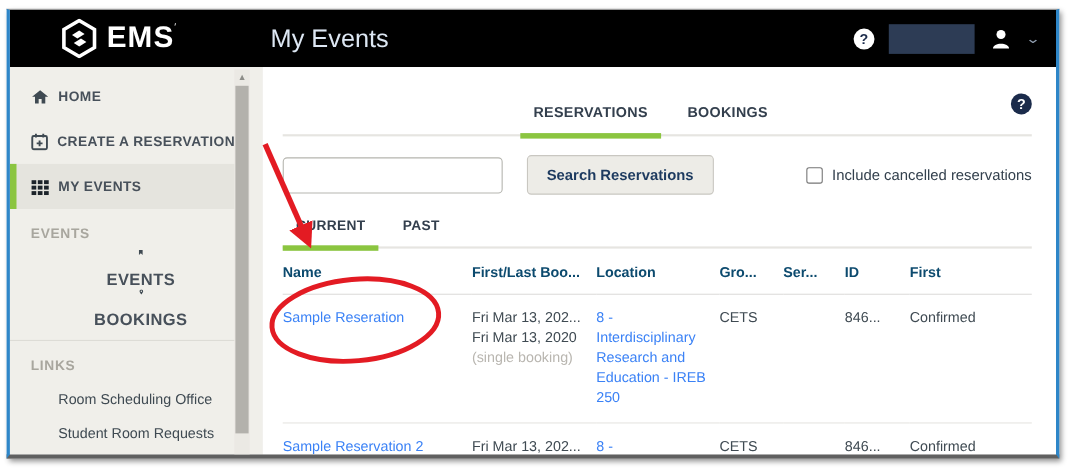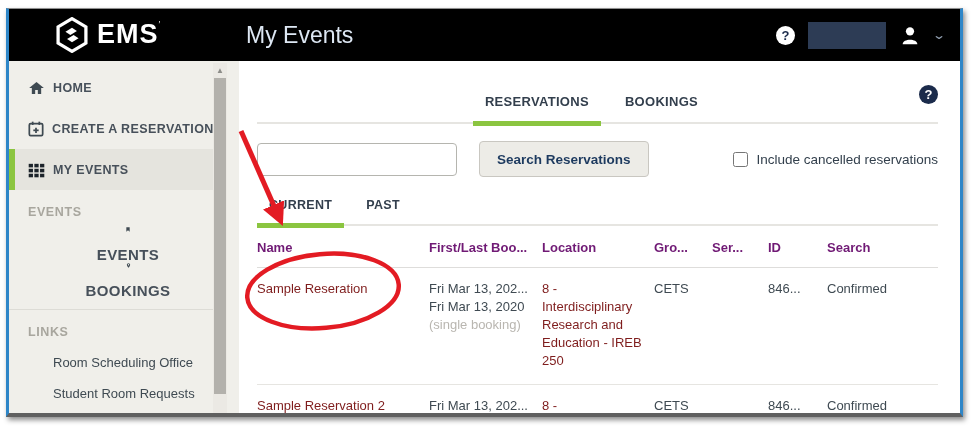--- a/index.html
+++ b/index.html
@@ -61,24 +61,24 @@
   .cancel-group { display:flex; align-items:center; gap:8px; }
   .cancel-group input { width:15px; height:15px; cursor:pointer; }
   .cancel-label { font-size:13.5px; color:#33404d; }
 
   .subtabs { display:flex; margin-top:21px; border-bottom:2px solid #e6e5e1; }
   .subtab { padding:0 12px 12px 12px; margin-right:10px; font-size:12.5px; font-weight:700;
             color:#333f4d; letter-spacing:.3px; position:relative; cursor:pointer; }
   .subtab.active::after { content:''; position:absolute; left:0; right:0; bottom:-3.5px; height:5px; background:#8bc540; }
 
   table { width:100%; border-collapse:collapse; table-layout:fixed; margin-top:2px; }
-  th { text-align:left; font-size:13px; color:#701a75; padding:12px 6px 12px 0; border-bottom:1px solid #dedddb; font-weight:700; }
+  th { text-align:left; font-size:13px; color:#0c4a6e; padding:12px 6px 12px 0; border-bottom:1px solid #dedddb; font-weight:700; }
   td { vertical-align:top; font-size:13px; padding:12px 6px 14px 0; border-bottom:1px solid #e6e5e1;
        line-height:18px; color:#3f4a52; word-wrap:break-word; }
-  .lnk { color:#7f1d1d; cursor:pointer; }
+  .lnk { color:#3b82f6; cursor:pointer; }
   .note { color:#b9b6b0; }
 
   
   .overlay { position:absolute; left:0; top:0; width:977px; height:431px; pointer-events:none; z-index:50; }
 </style>
 </head>
 <body>
 
 <div class="frame">
 
@@ -200,21 +200,21 @@
             <col>
         </colgroup>
         <thead>
           <tr>
             <th>Name</th>
             <th>First/Last Boo...</th>
             <th>Location</th>
             <th>Gro...</th>
             <th>Ser...</th>
             <th>ID</th>
-            <th>Search</th>
+            <th>First</th>
           </tr>
         </thead>
         <tbody>
           <tr>
             <td><span class="lnk">Sample Reseration</span></td>
             <td>
               <div>Fri Mar 13, 202...</div>
               <div>Fri Mar 13, 2020</div>
               <div class="note">(single booking)</div>
             </td>

